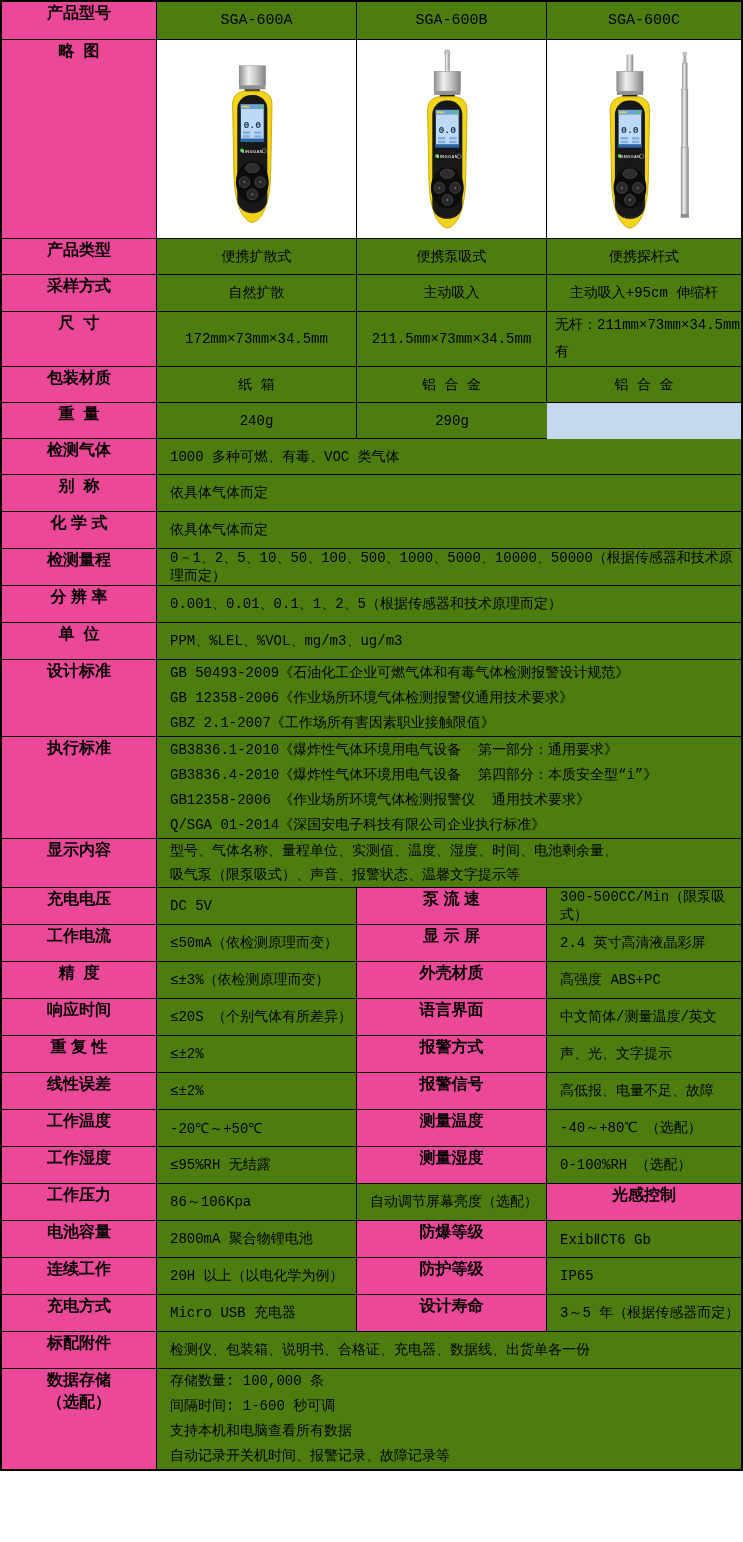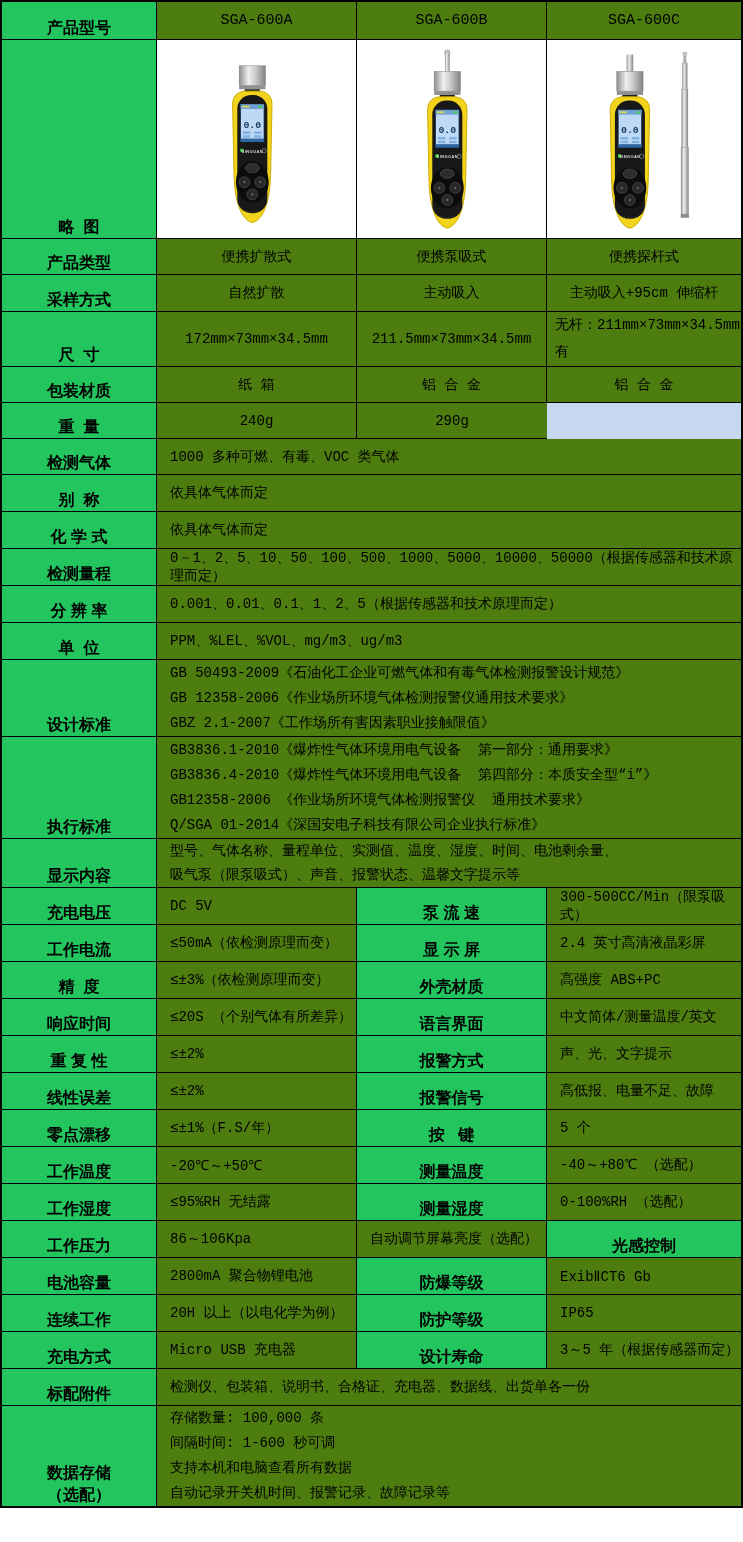--- a/index.html
+++ b/index.html
@@ -3,21 +3,21 @@
 <meta charset="utf-8">
 <style>
   html,body{margin:0;padding:0;background:#ffffff;}
   body{font-family:"Liberation Sans","DejaVu Sans",sans-serif;color:#000;}
   .table{width:743px;border:2px solid #000;background:#c6d8ef;box-sizing:border-box;}
   .row{display:grid;grid-template-columns:155px 200px 190px 1fr;}
   .cell{border-right:1px solid #000;border-bottom:1px solid #000;box-sizing:border-box;
         display:flex;align-items:center;min-width:0;overflow:hidden;}
   .row .cell:last-child{border-right:none;}
   .table .row:last-child .cell{border-bottom:none;}
-  .label{background:#22c55e;justify-content:flex-end;text-align:center;font-weight:bold;font-size:16px;
+  .label{background:#ec4899;justify-content:flex-start;text-align:center;font-weight:bold;font-size:16px;
          flex-direction:column;line-height:22px;}
   .val{background:#4d7c0f;font-size:14px;font-family:"Liberation Mono","DejaVu Sans Mono",monospace;}
   .val span,.val div,.label span{white-space:pre-wrap;}
   .center{justify-content:center;text-align:center;}
   .left{padding-left:13px;padding-right:0;}
   .span3{grid-column:2/5;}
   .imgcell{background:#ffffff;justify-content:center;}
   .model{font-size:15px;}
   .lines{display:flex;flex-direction:column;justify-content:center;line-height:25px;}
   .lines2{line-height:24px;}
@@ -432,34 +432,20 @@
       </div>
     <div class="cell label">
         <span>报警信号</span>
       </div>
     <div class="cell val left">
         <span>高低报、电量不足、故障</span>
       </div>
   </div>
   <div class="row" style="height:37px">
     <div class="cell label">
-        <span>零点漂移</span>
-      </div>
-    <div class="cell val left">
-        <span>≤±1%（F.S/年）</span>
-      </div>
-    <div class="cell label">
-        <span>按   键</span>
-      </div>
-    <div class="cell val left">
-        <span>5 个</span>
-      </div>
-  </div>
-  <div class="row" style="height:37px">
-    <div class="cell label">
         <span>工作温度</span>
       </div>
     <div class="cell val left">
         <span>-20℃～+50℃</span>
       </div>
     <div class="cell label">
         <span>测量温度</span>
       </div>
     <div class="cell val left">
         <span>-40～+80℃ （选配）</span>

